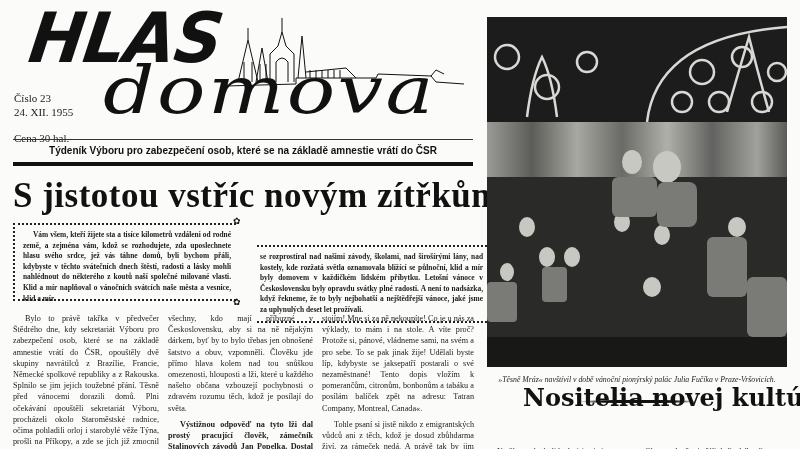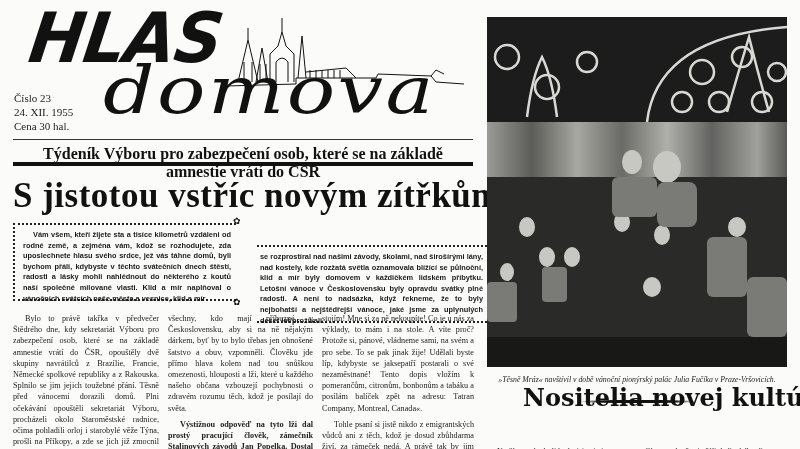--- a/index.html
+++ b/index.html
@@ -17,42 +17,42 @@
   .mast-domova {
     left: 103px; top: 58px; font-family: "DejaVu Serif", serif; font-style: italic;
     font-size: 66px; line-height: 1; letter-spacing: 2px; color: #111;
     transform: scaleX(1.22); transform-origin: left top;
   }
   .castle { left: 226px; top: 12px; width: 240px; height: 80px; }
   .meta { left: 14px; font-family: "Liberation Serif", serif; font-size: 11px; color: #222; }
   .rule-thin { left: 13px; width: 460px; height: 1px; background: #333; top: 139px; }
   .subtitle {
     left: 13px; width: 460px; top: 145px; text-align: center;
-    font-family: Liberation Serif, serif; font-weight: bold; font-size: 16px; color: #111;
+    font-family: Liberation Sans, sans-serif; font-weight: bold; font-size: 10px; color: #111;
   }
   .rule-thick { left: 13px; width: 460px; height: 4px; background: #111; top: 162px; }
 
   .headline {
     left: 13px; width: 460px; top: 176px; text-align: center;
     font-family: "Liberation Serif", serif; font-weight: bold; font-size: 35px;
     letter-spacing: 0.5px; color: #111; white-space: nowrap;
   }
 
   
   .intro-box {
     left: 13px; top: 223px; width: 223px; height: 78px;
     border: 2px dotted #222; border-right: none;
   }
   .intro-box2 {
     left: 257px; top: 223px; width: 234px; height: 78px;
     border: 2px dotted #222; border-left: none; margin-top: 22px;
   }
   .star { font-size: 9px; color: #111; }
   .intro-text {
-    font-family: Liberation Sans, sans-serif; font-weight: bold; font-size: 7.4px;
+    font-family: Liberation Serif, serif; font-weight: bold; font-size: 7.4px;
     line-height: 10.6px; text-align: justify; color: #1a1a1a;
   }
   .col-text {
     font-family: "Liberation Serif", serif; font-size: 8.2px; line-height: 11.2px;
     text-align: justify; color: #222;
   }
   .col-text p { text-indent: 12px; margin-bottom: 5px; }
   .ital { }
 
   
@@ -98,21 +98,21 @@
     <path d="M84 66 L84 58 M90 66 L90 58 M96 66 L96 58 M102 66 L102 58 M108 66 L108 58 M114 66 L114 58"></path>
     <path d="M18 50 L18 70 M26 50 L26 70 M34 52 L34 70 M40 52 L40 70"></path>
     <path d="M205 64 L210 58 L218 62"></path>
   </g>
 </svg>
 
 <div class="abs mast-domova">domova</div>
 
 <div class="abs meta" style="top:92px">Číslo 23</div>
 <div class="abs meta" style="top:106px">24. XII. 1955</div>
-<div class="abs meta" style="top:120px">Cena 30 hal.</div>
+<div class="abs meta" style="top:132px">Cena 30 hal.</div>
 
 <div class="abs rule-thin"></div>
 <div class="abs subtitle">Týdeník Výboru pro zabezpečení osob, které se na základě amnestie vrátí do ČSR</div>
 <div class="abs rule-thick"></div>
 
 <div class="abs headline">S jistotou vstříc novým zítřkům</div>
 
 <div class="abs star" style="left:233px; top:216px;">✿</div>
 <div class="abs intro-box">
   <div class="intro-text" style="padding:5px 5px 0 8px; text-indent:10px;">Vám všem, kteří žijete sta a tisíce kilometrů vzdáleni od rodné země, a zejména vám, kdož se rozhodujete, zda uposlechnete hlasu svého srdce, jež vás táhne domů, byli bychom přáli, kdybyste v těchto svátečních dnech štěstí, radosti a lásky mohli nahlédnout do některého z koutů naší společné milované vlasti. Klid a mír naplňoval o vánočních svátcích naše města a vesnice, klid a mír</div>

